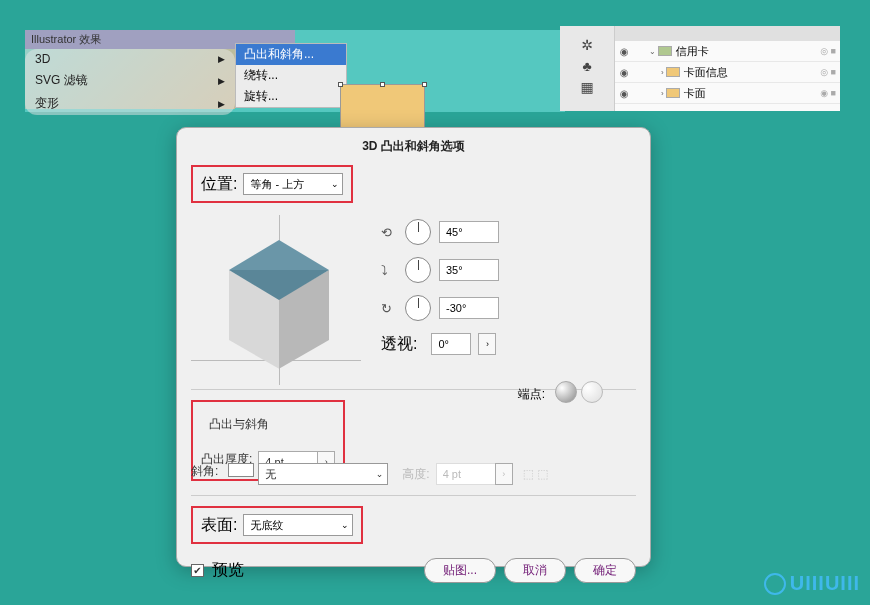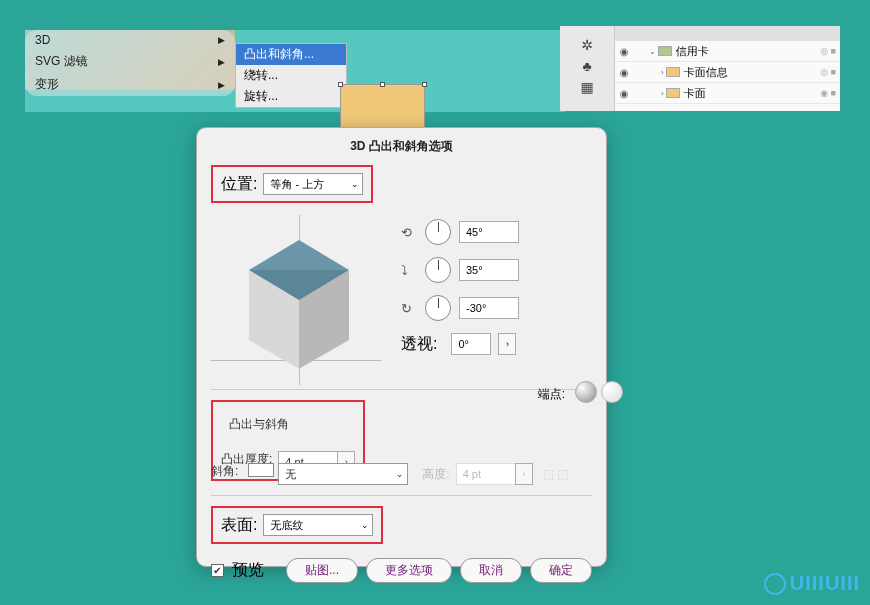--- a/index.html
+++ b/index.html
@@ -27,21 +27,21 @@
 .layers-tabs { display: flex; font-size: 10px; background: #e0e0e0; height: 15px; color: #888; }
 .layers-tabs span { padding: 0 10px; }
 .layer-row { display: flex; align-items: center; height: 21px; font-size: 11px; border-bottom: 1px solid #e8e8e8; }
 .layer-row .vis { width: 18px; text-align: center; font-size: 10px; color: #555; }
 .layer-row .lock { width: 14px; }
 .layer-row .ind { display: inline-block; }
 .layer-row .exp { font-size: 8px; color: #666; padding: 0 2px; }
 .layer-row .sw { width: 14px; height: 10px; display: inline-block; border: 1px solid #aaa; margin-right: 4px; }
 .layer-row .targ { margin-left: auto; font-size: 9px; color: #aaa; padding-right: 4px; }
 
-.dialog { position: absolute; left: 196px; top: 127px; width: 411px; height: 440px; background: #f0f0f0; border: 1px solid #aaa; border-radius: 10px; box-shadow: 0 4px 20px rgba(0,0,0,0.25); }
+.dialog { position: absolute; left: 176px; top: 127px; width: 475px; height: 440px; background: #f0f0f0; border: 1px solid #aaa; border-radius: 10px; box-shadow: 0 4px 20px rgba(0,0,0,0.25); }
 .dialog-title { text-align: center; font-size: 12px; font-weight: bold; padding: 10px 0; color: #222; }
 .dlg-body { padding: 0 14px; }
 .row { display: flex; align-items: flex-start; margin-bottom: 10px; font-size: 12px; color: #333; }
 .lbl { margin-right: 6px; }
 .select { height: 22px; border: 1px solid #999; background: #fff; padding: 0 4px 0 6px; display: flex; align-items: center; min-width: 100px; font-size: 11px; position: relative; }
 .select .car { margin-left: auto; font-size: 9px; padding-left: 6px; }
 .input-box { height: 22px; border: 1px solid #aaa; background: #fff; padding: 0 6px; display: flex; align-items: center; font-size: 11px; min-width: 60px; }
 .step-btn { width: 18px; height: 22px; border: 1px solid #aaa; background: #f8f8f8; font-size: 9px; display: flex; align-items: center; justify-content: center; margin-left: -1px; }
 .highlight { border: 2px solid #e03040; padding: 6px 8px; display: inline-flex; align-items: center; }
 
@@ -75,20 +75,21 @@
 .chk { width: 13px; height: 13px; border: 1px solid #666; background: #fff; display: inline-flex; align-items: center; justify-content: center; font-size: 10px; color: #333; }
 .btn { border: 1px solid #999; background: #f8f8f8; border-radius: 12px; padding: 3px 18px; font-size: 12px; color: #701a75; }
 
 .watermark { position: absolute; right: 10px; bottom: 10px; font-size: 20px; font-weight: bold; color: #3fb8ea; letter-spacing: 1px; display: flex; align-items: center; }
 .watermark .bulb { width: 22px; height: 22px; border: 2px solid #3fb8ea; border-radius: 50%; margin-right: 4px; }
 </style>
 </head>
 <body>
 
 <div class="top-strip">
+  <div class="ai-title-bar">Illustrator 效果</div>
   <div class="ai-panel">
     <div class="ai-panel-in">
       <div class="menu-row">
         <span>3D</span>
         <span class="arrow">▶</span>
       </div>
       <div class="menu-row">
         <span>SVG 滤镜</span>
         <span class="arrow">▶</span>
       </div>
@@ -250,21 +251,20 @@
         <span class="car">⌄</span>
       </div>
     </div>
 
   </div>
 
   <div class="dlg-footer">
     <span class="chk">✔</span>
     <span style="font-size:16px;margin-right:auto">预览</span>
     <button class="btn">贴图...</button>
-    <button class="btn">更多选项</button>
     <button class="btn">取消</button>
     <button class="btn">确定</button>
   </div>
 </div>
 
 <div class="watermark">
   <span class="bulb"></span>
   <span>UIIIUIII</span>
 </div>
 

